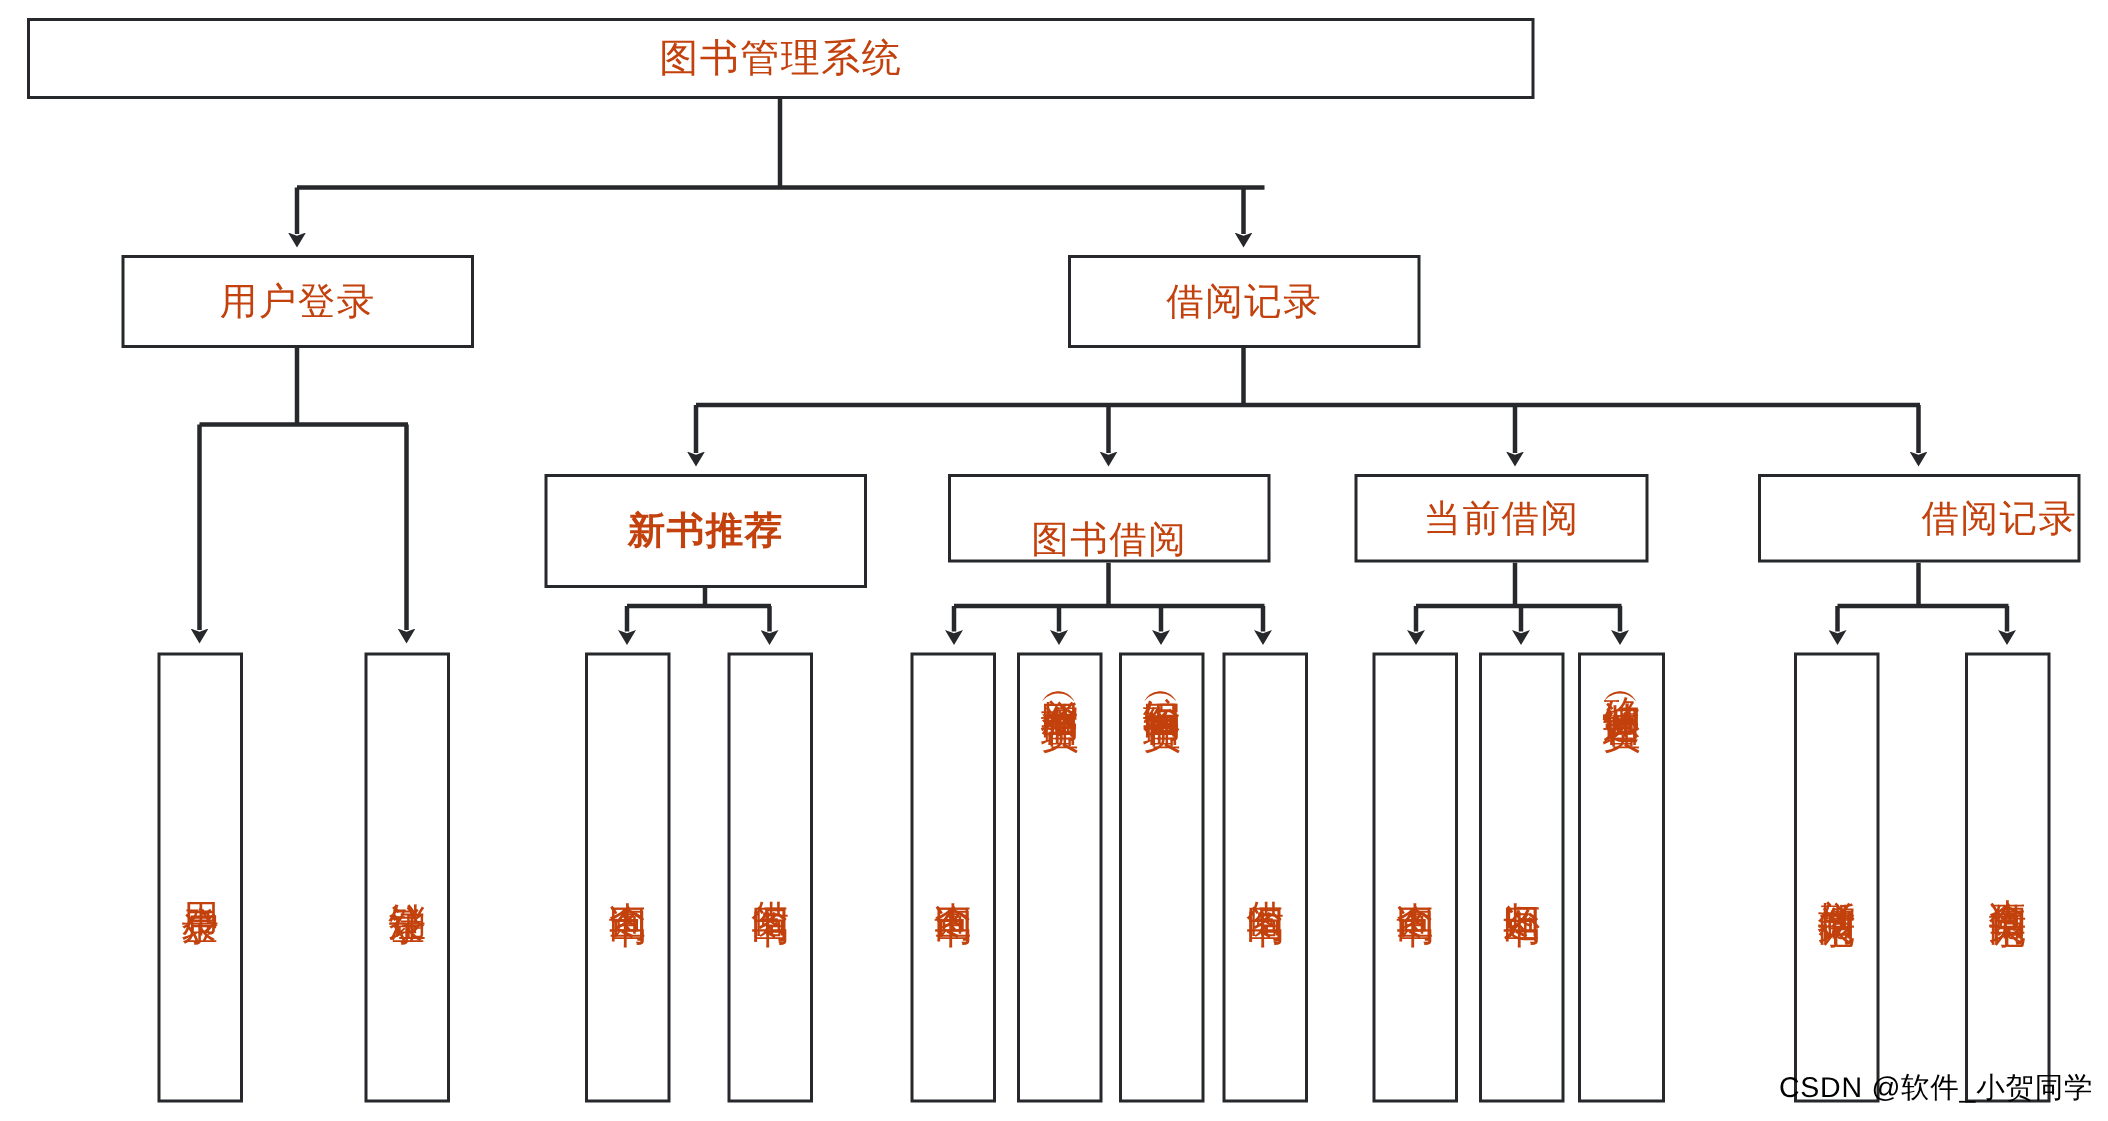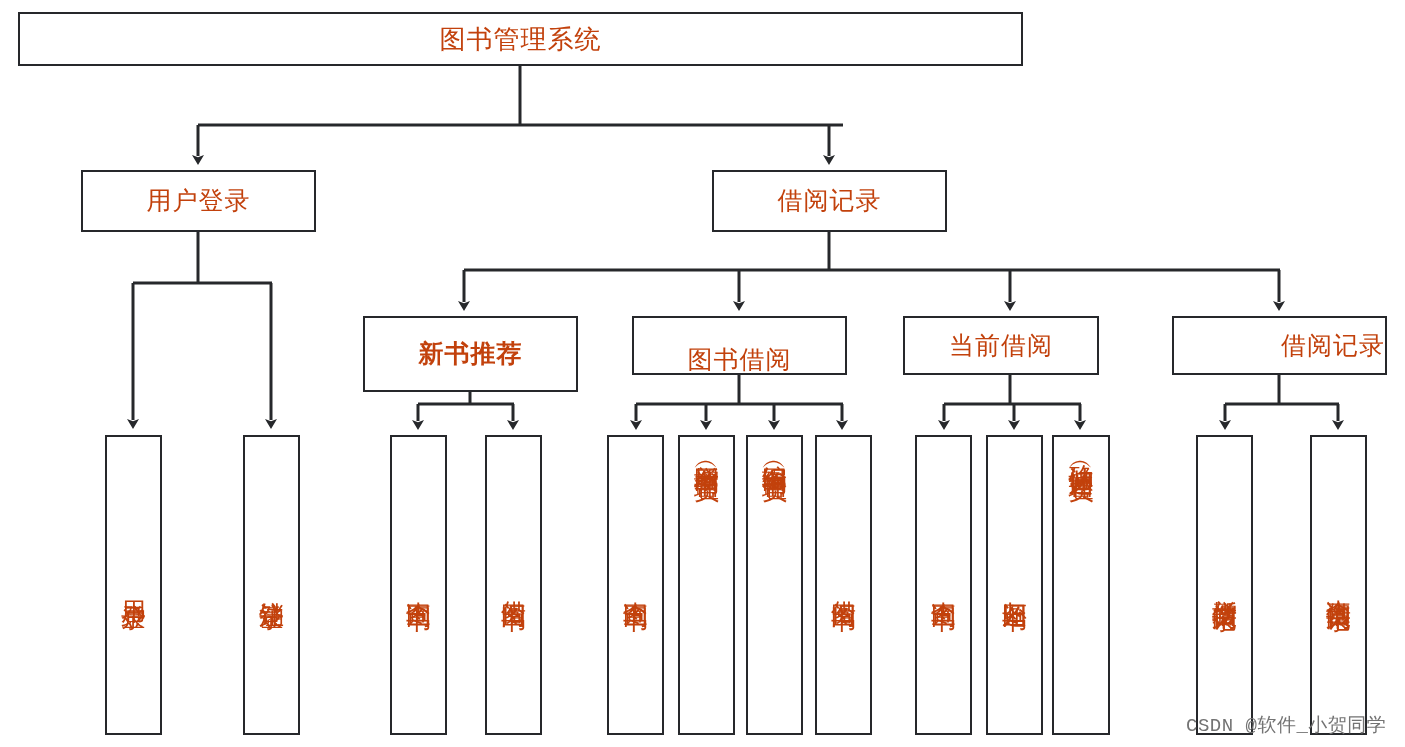--- a/index.html
+++ b/index.html
@@ -60,24 +60,24 @@
   }
   .node.vert.mid {
     align-items: center;
     padding-top: 0;
   }
   #watermark {
     position: absolute;
     left: 1186px;
     top: 712px;
     font-size: 19px;
-    color: #737373;
+    color: #000000;
     white-space: nowrap;
     letter-spacing: 0.5px;
-    font-family: Liberation Mono, monospace;
+    font-family: Liberation Sans, sans-serif;
   }
 </style>
 </head>
 <body>
 
 <div id="canvas">
 
   <svg id="edges" viewBox="0 0 1405 747" xmlns="http://www.w3.org/2000/svg">
     <defs>
       <marker id="arrow" markerWidth="10" markerHeight="12" refX="1" refY="6" orient="auto" markerUnits="userSpaceOnUse">

